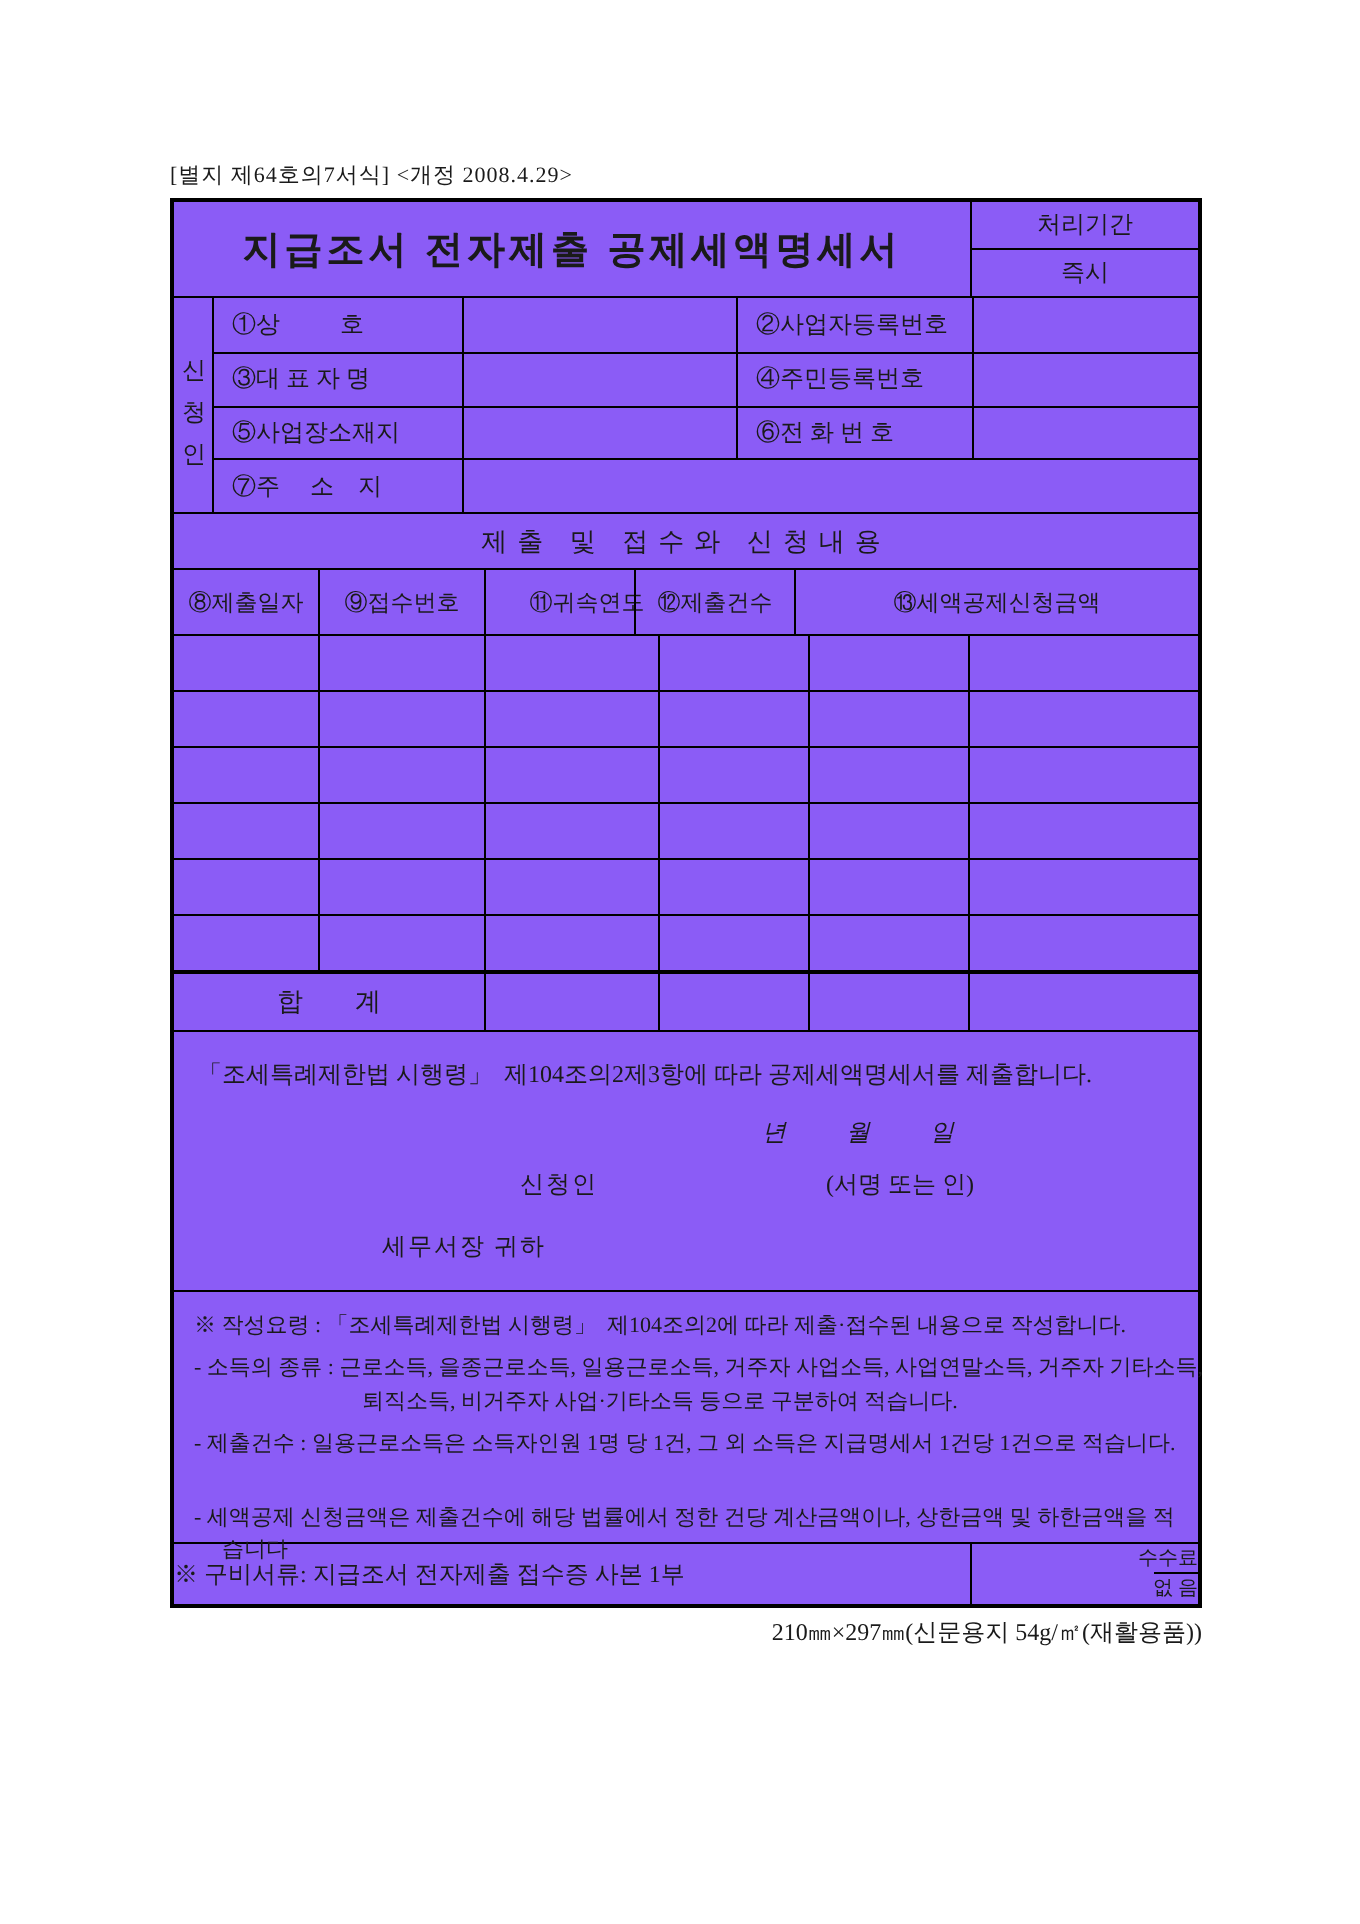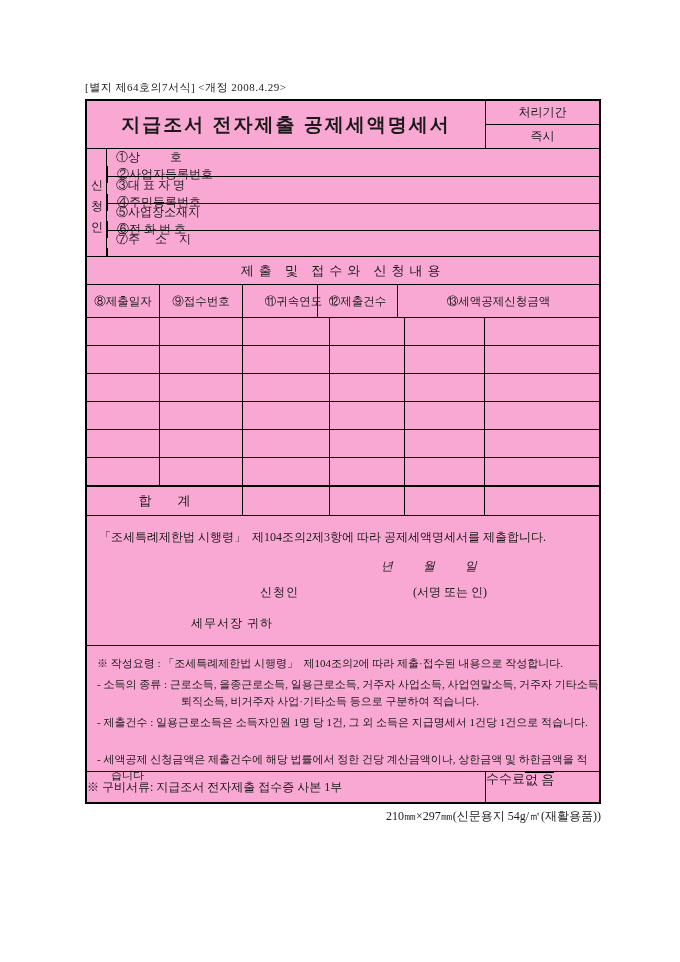--- a/index.html
+++ b/index.html
@@ -5,38 +5,38 @@
   * { box-sizing: border-box; margin: 0; padding: 0; }
   html, body { background: #ffffff; }
   .page {
     position: relative;
     width: 680px; height: 962px;
     background: #ffffff;
     color: #1a1a1a;
     font-family: "Liberation Serif", "DejaVu Serif", serif;
   }
   .top-note { position: absolute; left: 85px; top: 80px; font-size: 11px; letter-spacing: 0.5px; white-space: pre; }
-  .form { position: absolute; left: 85px; top: 99px; width: 516px; border: 2px solid #000; background: #f9a8d4; }
+  .form { position: absolute; left: 85px; top: 99px; width: 516px; border: 2px solid #000; background: #8b5cf6; }
   .row { display: flex; }
   .bl { border-left: 1px solid #000; }
   .center { display: flex; align-items: center; justify-content: center; }
 
   
   .title-row { height: 47px; }
   .title-cell { flex: 1; font-family: "Liberation Sans", sans-serif; font-weight: bold; font-size: 19px; letter-spacing: 2px; }
   .proc-col { width: 114px; border-left: 1px solid #000; display: flex; flex-direction: column; font-size: 12px; }
   .proc-cell { height: 23px; }
   .proc-cell2 { height: 24px; border-top: 1px solid #000; }
 
   
   .applicant { height: 108px; border-top: 1px solid #000; display: flex; }
   .vert-cell { width: 19px; font-size: 12px; }
   .vert-text { writing-mode: vertical-lr; text-orientation: upright; letter-spacing: 9px; }
   .app-rows { flex: 1; border-left: 1px solid #000; display: flex; flex-direction: column; }
-  .app-row { height: 27px; display: flex; flex-direction: column; }
+  .app-row { height: 27px; display: flex; }
   .app-row + .app-row { border-top: 1px solid #000; }
   .lbl { display: flex; align-items: center; padding-left: 9px; font-size: 12px; white-space: pre; }
   .w-lbl1 { width: 124px; }
   .w-val1 { width: 137px; }
   .w-lbl2 { width: 118px; }
   .w-val2 { flex: 1; }
   .val { border-left: 1px solid #000; }
 
   
   .band { height: 28px; border-top: 1px solid #000; font-size: 13px; letter-spacing: 5px; white-space: pre; font-family: Liberation Serif, serif; }
@@ -63,21 +63,21 @@
   .ins-line { white-space: pre; line-height: 14px; }
   .ins-l1 { margin-top: 7px; }
   .ins-l2 { margin-top: 3px; margin-left: 84px; }
   .ins-l3 { margin-top: 7px; }
   .ins-l4 { margin-top: 23px; }
   .ins-l5 { margin-top: 2px; margin-left: 14px; }
 
   
   .attach { height: 31px; border-top: 1px solid #000; font-size: 12px; }
   .attach-label { flex: 1; display: flex; align-items: center; white-space: pre; }
-  .fee-col { width: 114px; border-left: 1px solid #000; display: flex; flex-direction: row; font-size: 13px; }
+  .fee-col { width: 114px; border-left: 1px solid #000; display: flex; flex-direction: column; font-size: 10px; align-items: flex-end; }
   .fee-cell { height: 14px; }
   .fee-cell2 { height: 15px; border-top: 1px solid #000; }
 
   .footer-note { position: absolute; left: 85px; top: 808px; width: 516px; text-align: right; font-size: 12px; white-space: pre; }
 </style>
 </head>
 <body>
 
 <div class="page">
 

